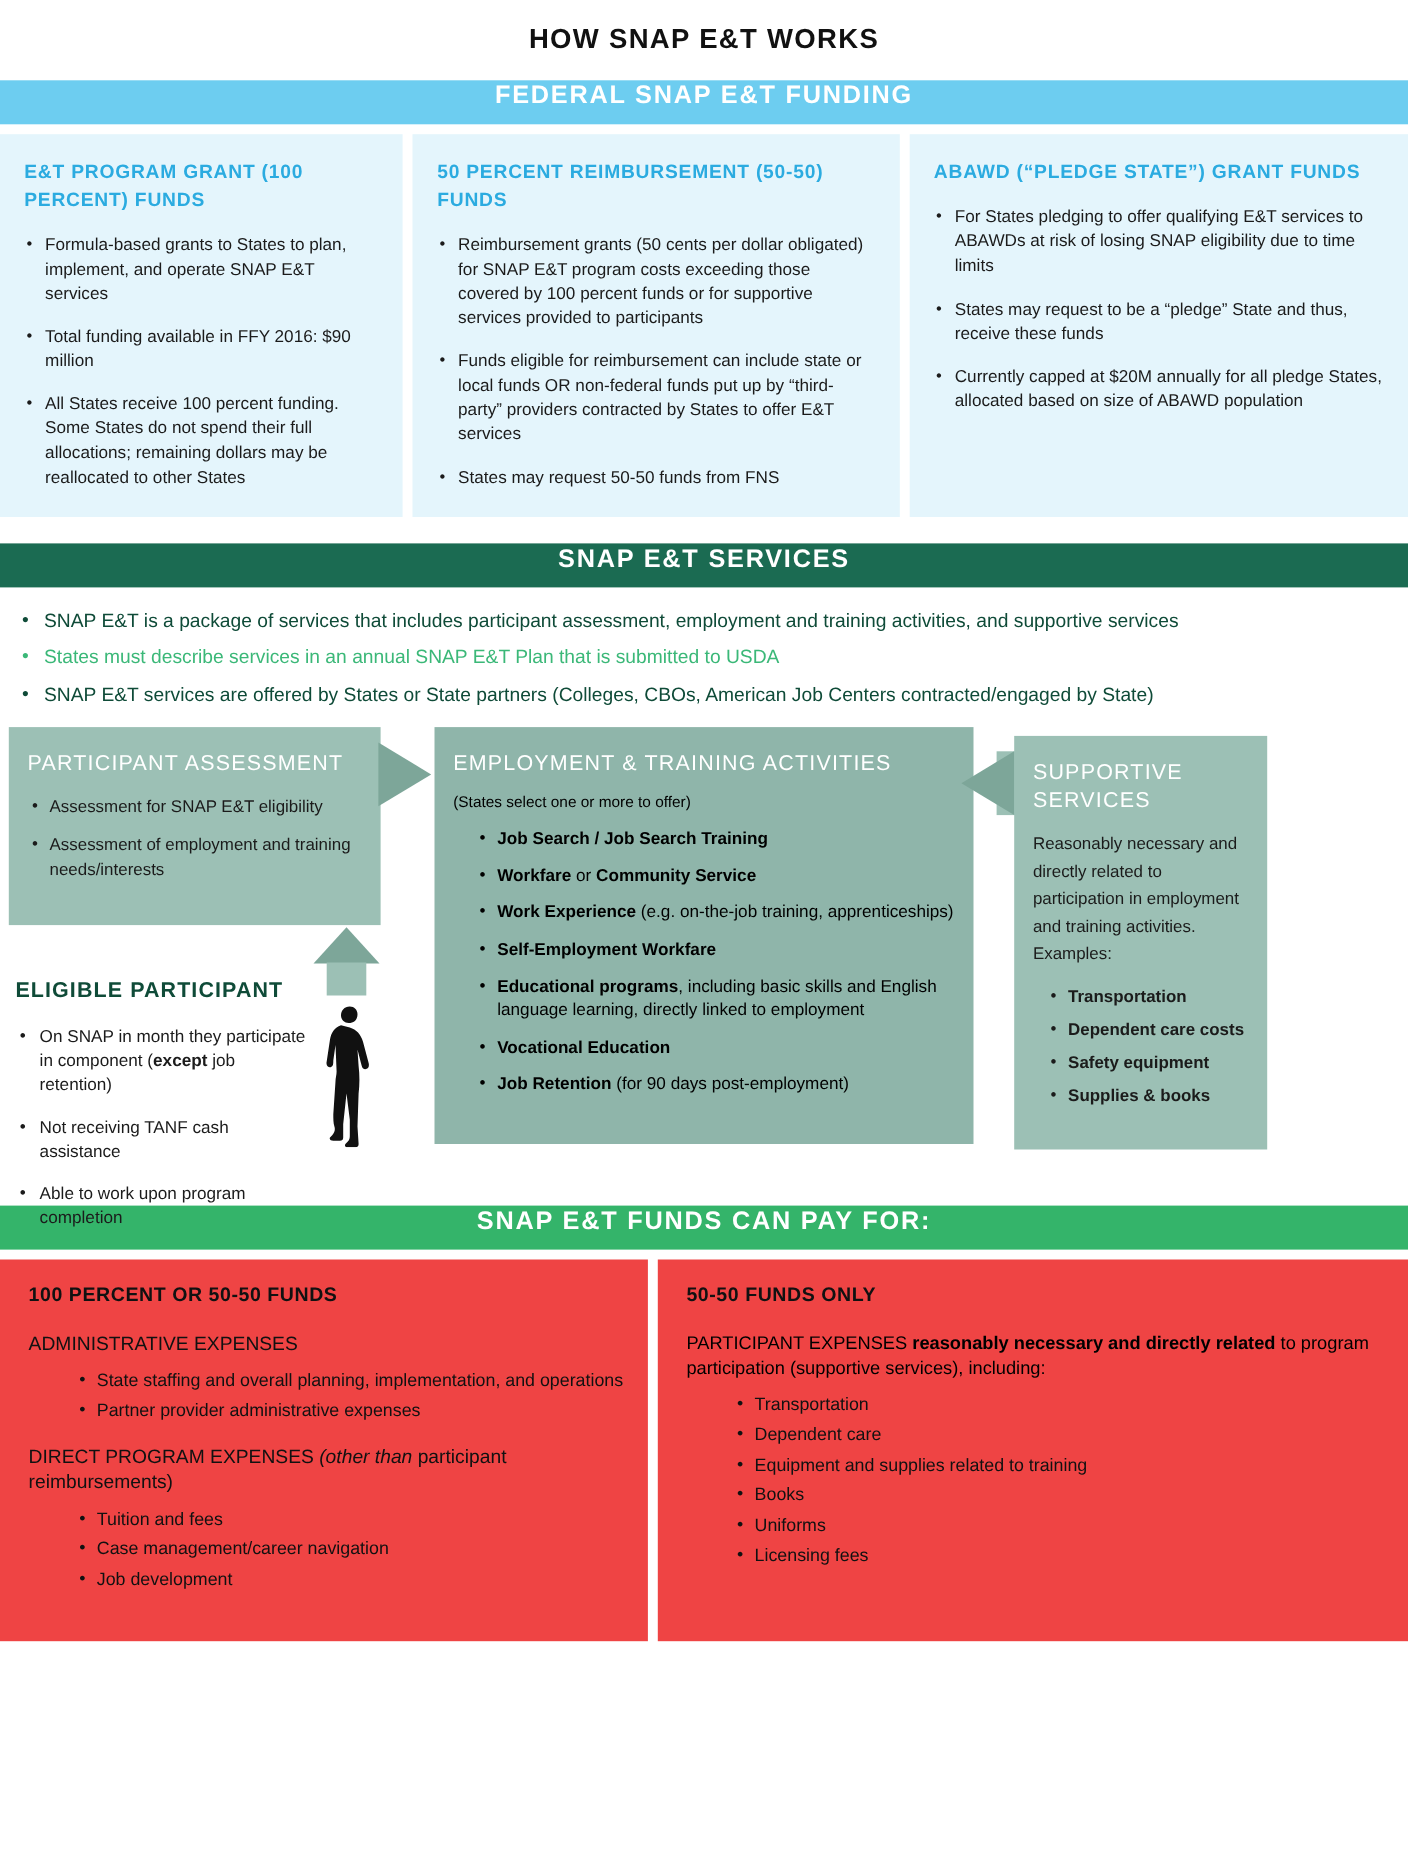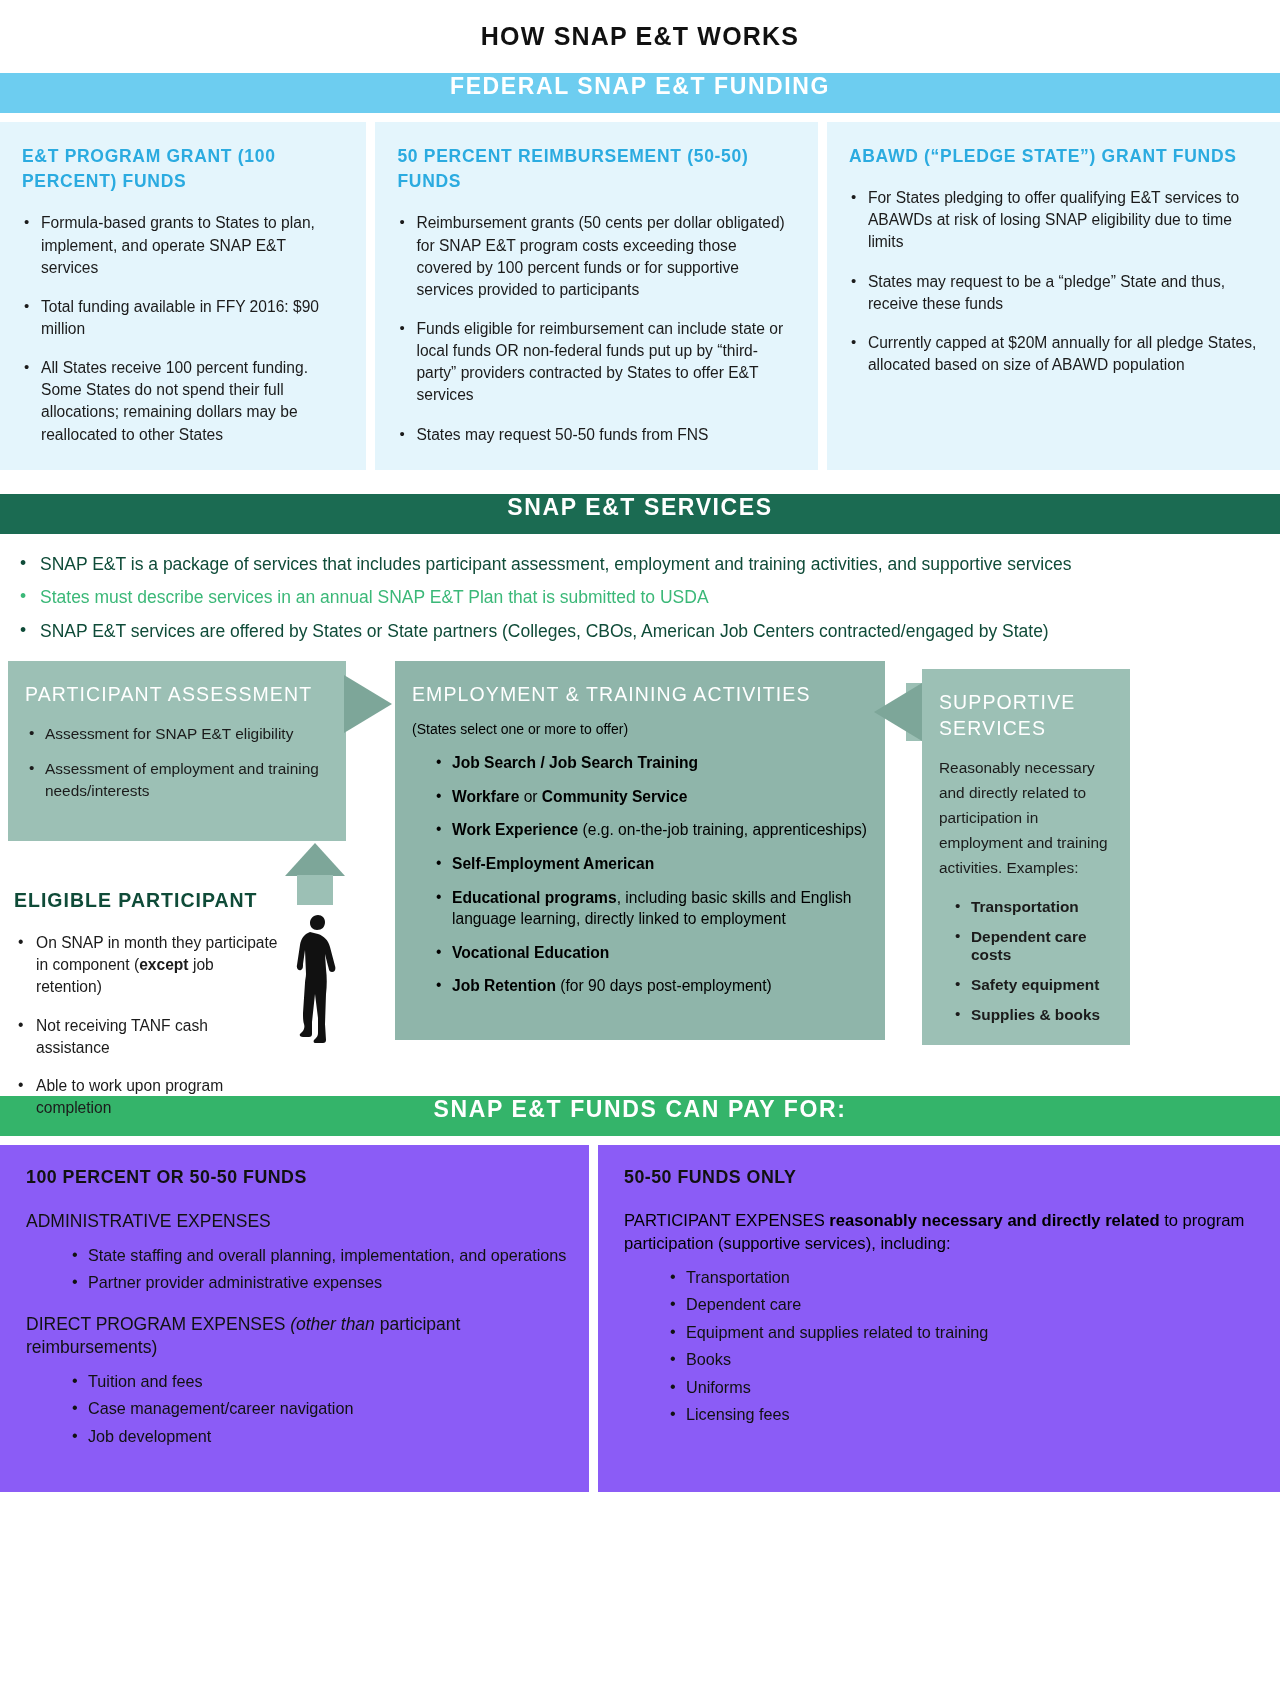--- a/index.html
+++ b/index.html
@@ -109,21 +109,21 @@
     color: #ffffff;
     font-size: 19.5px;
     font-weight: normal;
     letter-spacing: 1.1px;
     line-height: 1.35;
   }
   .flow-box { position: absolute; padding: 20px 17px; }
 
   #participant-assessment { left: 8px; top: 0; width: 338px; height: 180px; }
   #employment-activities  { left: 395px; top: 0; width: 490px; height: 379px; }
-  #supportive-services    { left: 922px; top: 8px; width: 208px; height: 376px; }
+  #supportive-services    { left: 922px; top: 8px; width: 230px; height: 376px; }
 
   ul.inner-list { list-style: none; margin-top: 16px; }
   ul.inner-list li {
     position: relative;
     padding-left: 20px;
     margin-bottom: 13px;
     font-size: 15.4px;
     line-height: 1.4;
   }
   ul.inner-list li::before {
@@ -227,21 +227,21 @@
   #person-icon {
     position: absolute;
     left: 288px;
     top: 252px;
     width: 56px;
     height: 130px;
   }
 
   
   .payfor-row { display: flex; gap: 9px; margin-top: 9px; }
-  .payfor-col { background: #8b5cf6; padding: 22px 8px 26px 26px; }
+  .payfor-col { background: #ef4444; padding: 22px 8px 26px 26px; }
   .payfor-col.left  { width: 589px; }
   .payfor-col.right { width: 682px; }
   .pf-title {
     font-size: 17.8px;
     font-weight: bold;
     letter-spacing: 0.5px;
     color: #111111;
     margin-bottom: 22px;
   }
   .pf-sub {
@@ -325,21 +325,21 @@
 
   <div class="arrow-right"></div>
 
   <div class="flow-box box-teal-dark" id="employment-activities">
     <div class="box-heading">EMPLOYMENT &amp; TRAINING ACTIVITIES</div>
     <div class="et-note">(States select one or more to offer)</div>
     <ul class="et-list">
       <li><b>Job Search / Job Search Training</b><span></span></li>
       <li><b>Workfare</b><span> or </span><b>Community Service</b></li>
       <li><b>Work Experience</b><span> (e.g. on-the-job training, apprenticeships)</span></li>
-      <li><b>Self-Employment American</b><span></span></li>
+      <li><b>Self-Employment Workfare</b><span></span></li>
       <li><b>Educational programs</b><span>, including basic skills and English language learning, directly linked to employment</span></li>
       <li><b>Vocational Education</b><span></span></li>
       <li><b>Job Retention</b><span> (for 90 days post-employment)</span></li>
     </ul>
   </div>
 
   <div class="arrow-left-tail"></div>
   <div class="arrow-left"></div>
 
   <div class="flow-box box-teal" id="supportive-services">

